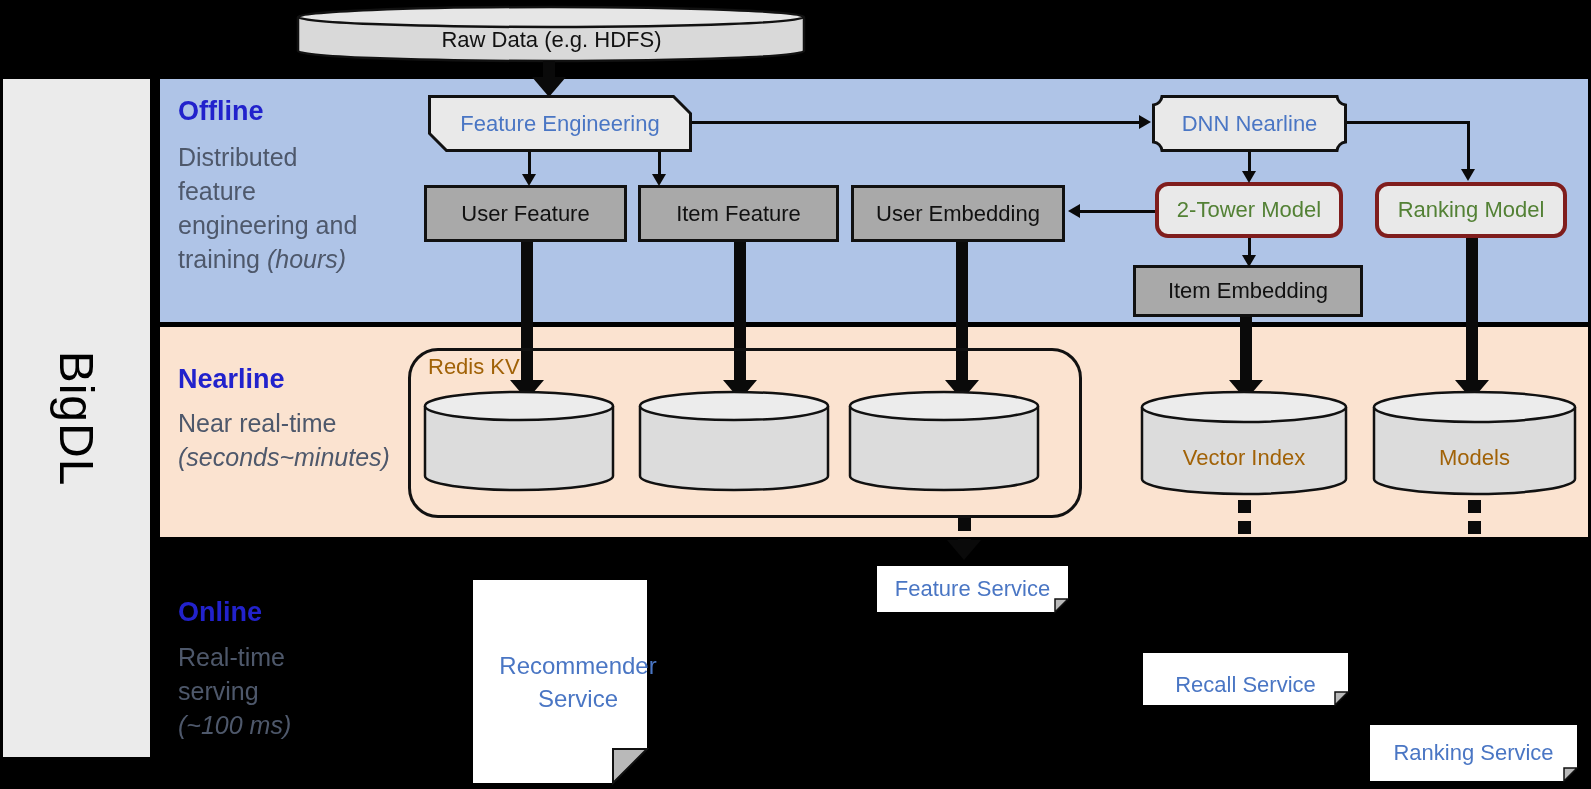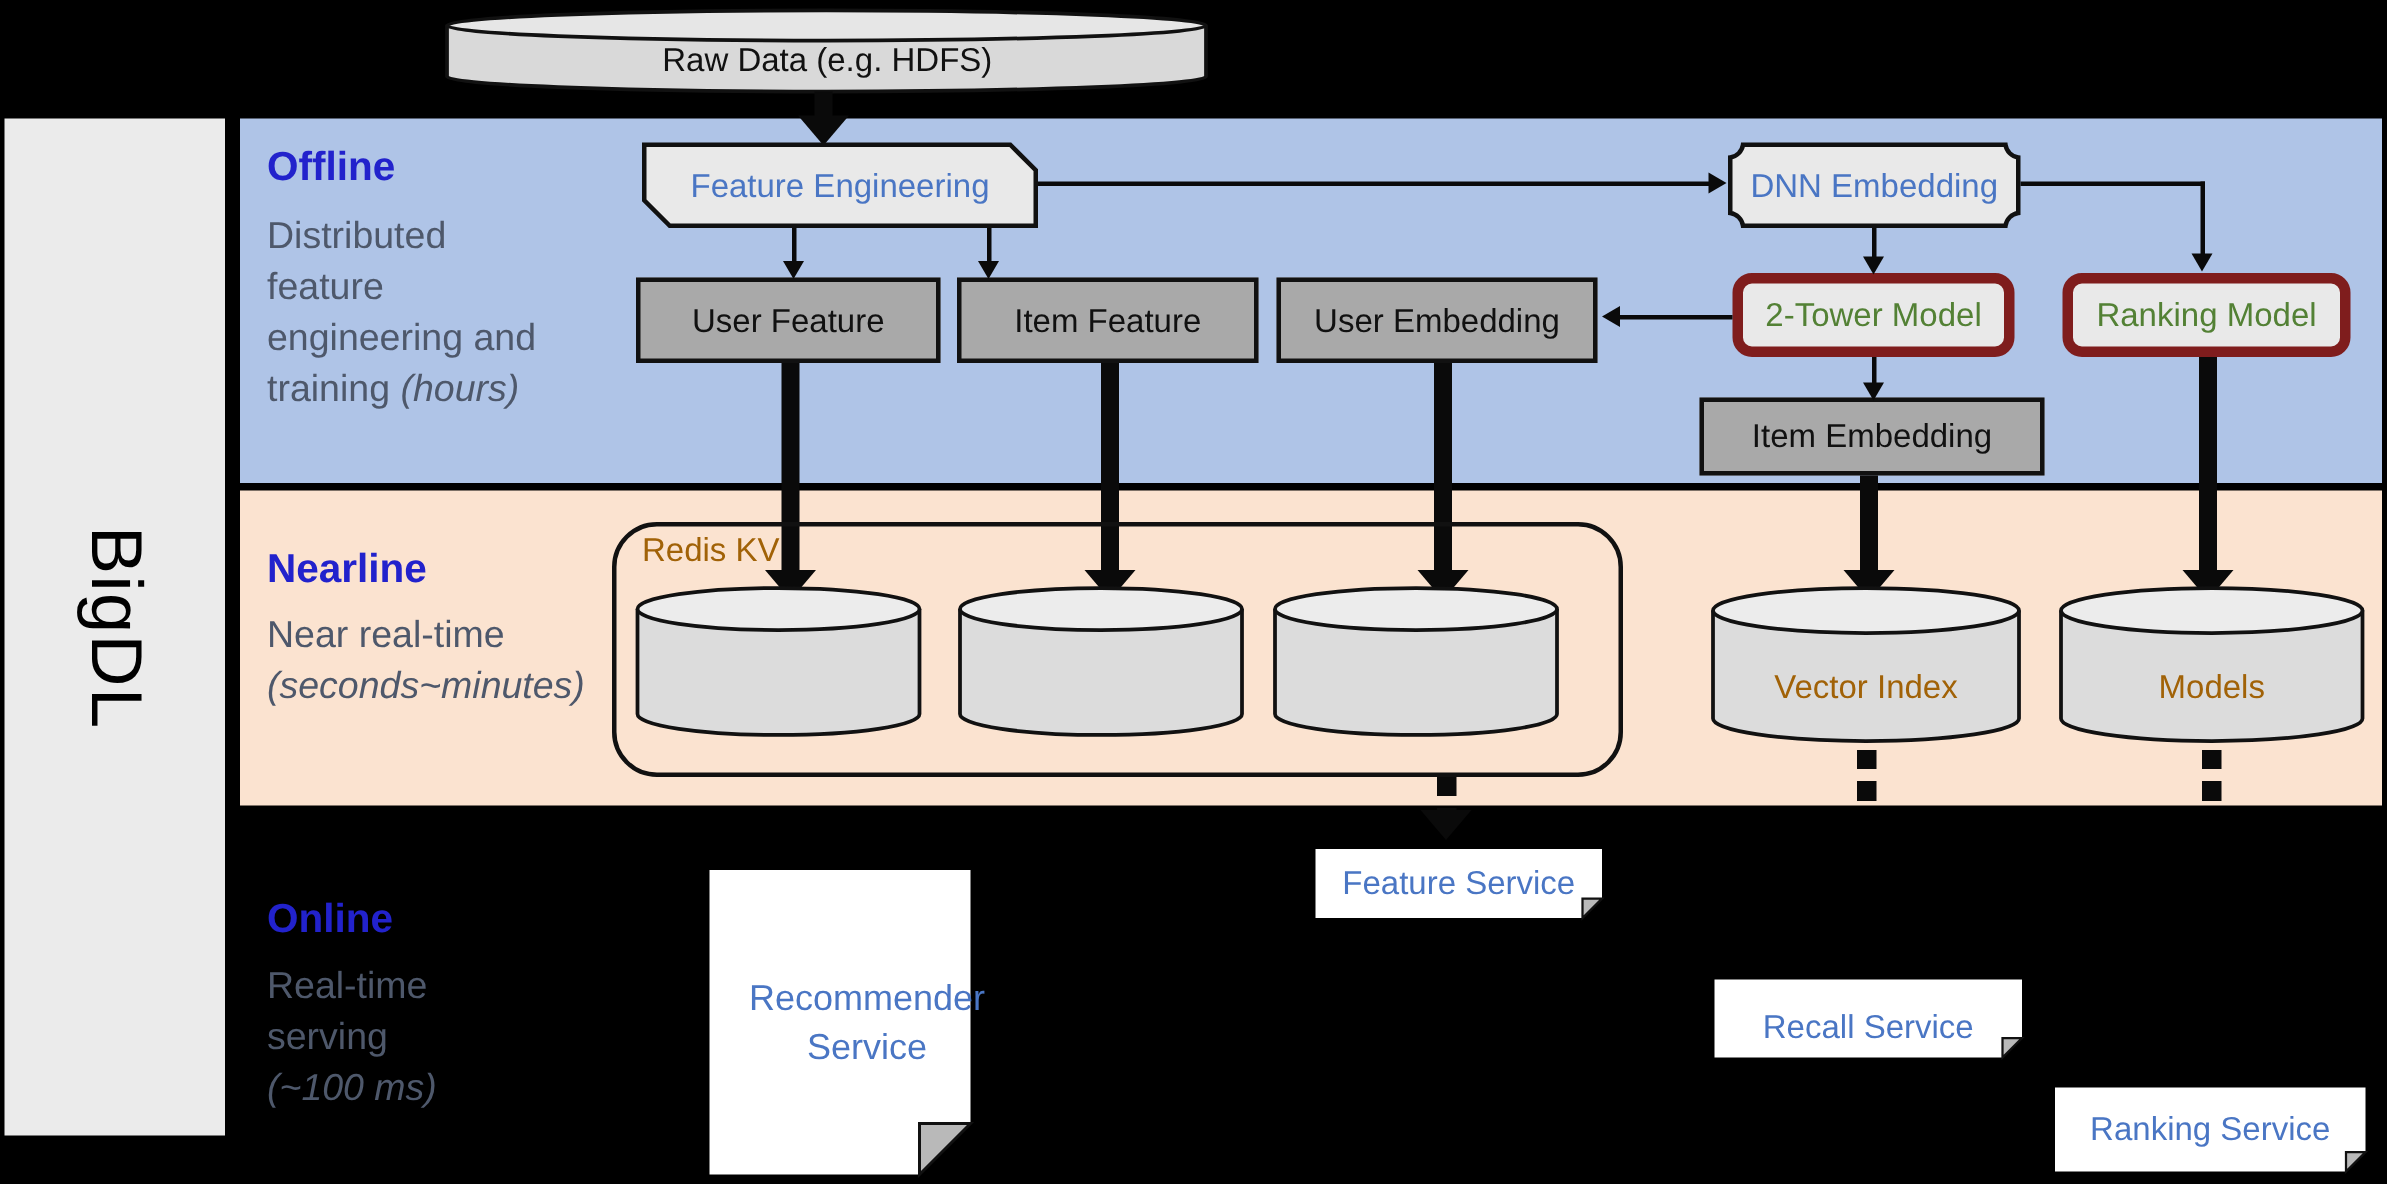--- a/index.html
+++ b/index.html
@@ -19,21 +19,21 @@
   
   .node{display:flex;align-items:center;justify-content:center;text-align:center;}
   .lbl{font-size:22px;}
   .blue{color:#4a76c4;}
   .green{color:#538135;}
   .brown{color:#a16207;}
   .black-t{color:#111;}
   
   .graybox{background:#a9a9a9;border:3px solid #111;box-sizing:border-box;}
   
-  .roundbox{background:#e9e9e9;border:7px solid #7f1d1d;border-radius:13px;box-sizing:border-box;}
+  .roundbox{background:#e9e9e9;border:4px solid #7f1d1d;border-radius:13px;box-sizing:border-box;}
   
   .shape{position:absolute;}
   .shape svg{display:block;overflow:visible;}
   .overlay{position:absolute;left:0;top:0;width:100%;height:100%;display:flex;
            align-items:center;justify-content:center;text-align:center;}
   
   .redis{left:408px;top:348px;width:674px;height:170px;border:3px solid #111;
          border-radius:30px;box-sizing:border-box;background:transparent;}
   
   .hl{height:3px;background:#0a0a0a;}
@@ -81,21 +81,21 @@
     <svg width="264" height="57" viewBox="0 0 264 57">
       <path d="M1.5 1.5 L245.5 1.5 L262.5 18.5 L262.5 55.5 L18.5 55.5 L1.5 38.5 Z" fill="#e9e9e9" stroke="#111" stroke-width="3"></path>
     </svg>
     <div class="overlay lbl blue">Feature Engineering</div>
   </div>
 
   <div class="shape" style="left:1152px;top:95px;width:195px;height:57px;">
     <svg width="195" height="57" viewBox="0 0 195 57">
       <path d="M10 1.5 L185 1.5 A10 10 0 0 0 193.5 10 L193.5 47 A10 10 0 0 0 185 55.5 L10 55.5 A10 10 0 0 0 1.5 47 L1.5 10 A10 10 0 0 0 10 1.5 Z" fill="#e9e9e9" stroke="#111" stroke-width="3"></path>
     </svg>
-    <div class="overlay lbl blue">DNN Embedding</div>
+    <div class="overlay lbl blue">DNN Nearline</div>
   </div>
 
   <div class="abs graybox node" style="left:424px;top:185px;width:203px;height:57px;">
     <span class="lbl black-t">User Feature</span>
   </div>
   <div class="abs graybox node" style="left:638px;top:185px;width:201px;height:57px;">
     <span class="lbl black-t">Item Feature</span>
   </div>
   <div class="abs graybox node" style="left:1133px;top:265px;width:230px;height:52px;">
     <span class="lbl black-t">Item Embedding</span>

